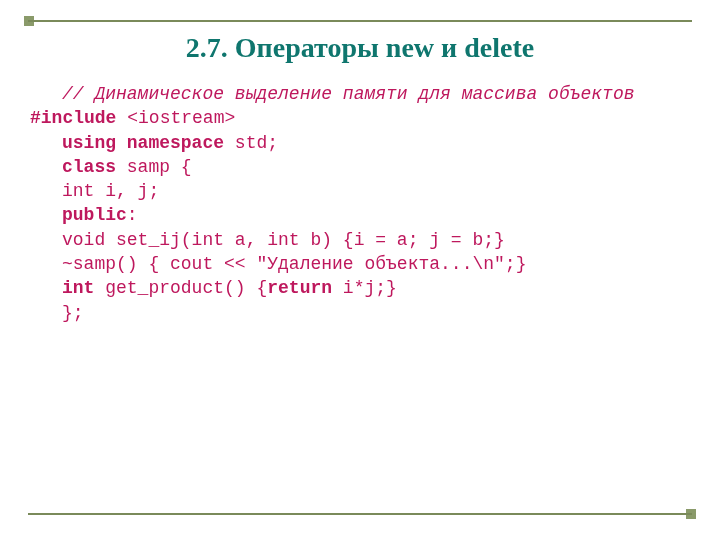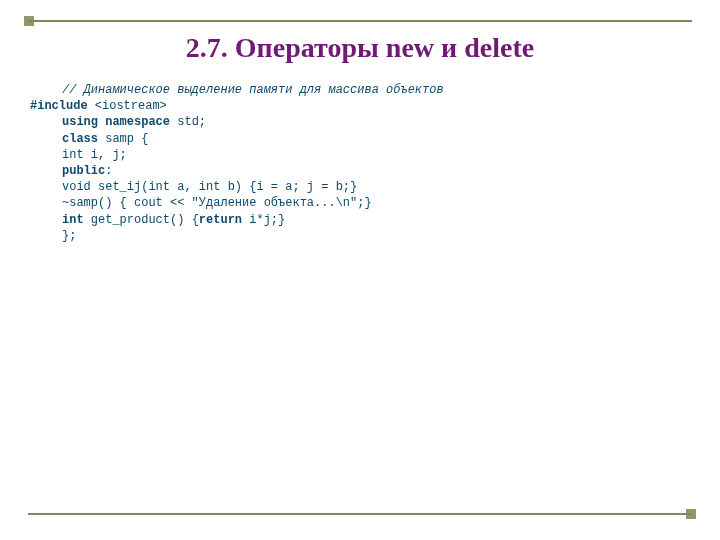--- a/index.html
+++ b/index.html
@@ -34,31 +34,31 @@
   .corner {
     position: absolute;
     width: 10px;
     height: 10px;
     background: #8a9a6a;
   }
   .corner.tl { left: 24px; top: 16px; }
   .corner.br { right: 24px; bottom: 21px; }
   h1.title {
     text-align: center;
-    color: #701a75;
+    color: #0f766e;
     font-size: 28px;
     font-weight: bold;
     margin: 10px 0 18px 0;
     font-family: "Times New Roman", serif;
   }
   .code {
     font-family: Consolas, "Courier New", monospace;
-    font-size: 12px;
+    font-size: 18px;
     line-height: 1.35;
-    color: #0c4a6e;
+    color: #be185d;
     white-space: pre;
     padding-left: 2px;
   }
   .code .b { font-weight: bold; }
   .code .i { font-style: italic; }
   .indent { display:inline-block; width: 32px; }
 </style>
 </head>
 <body>
 

